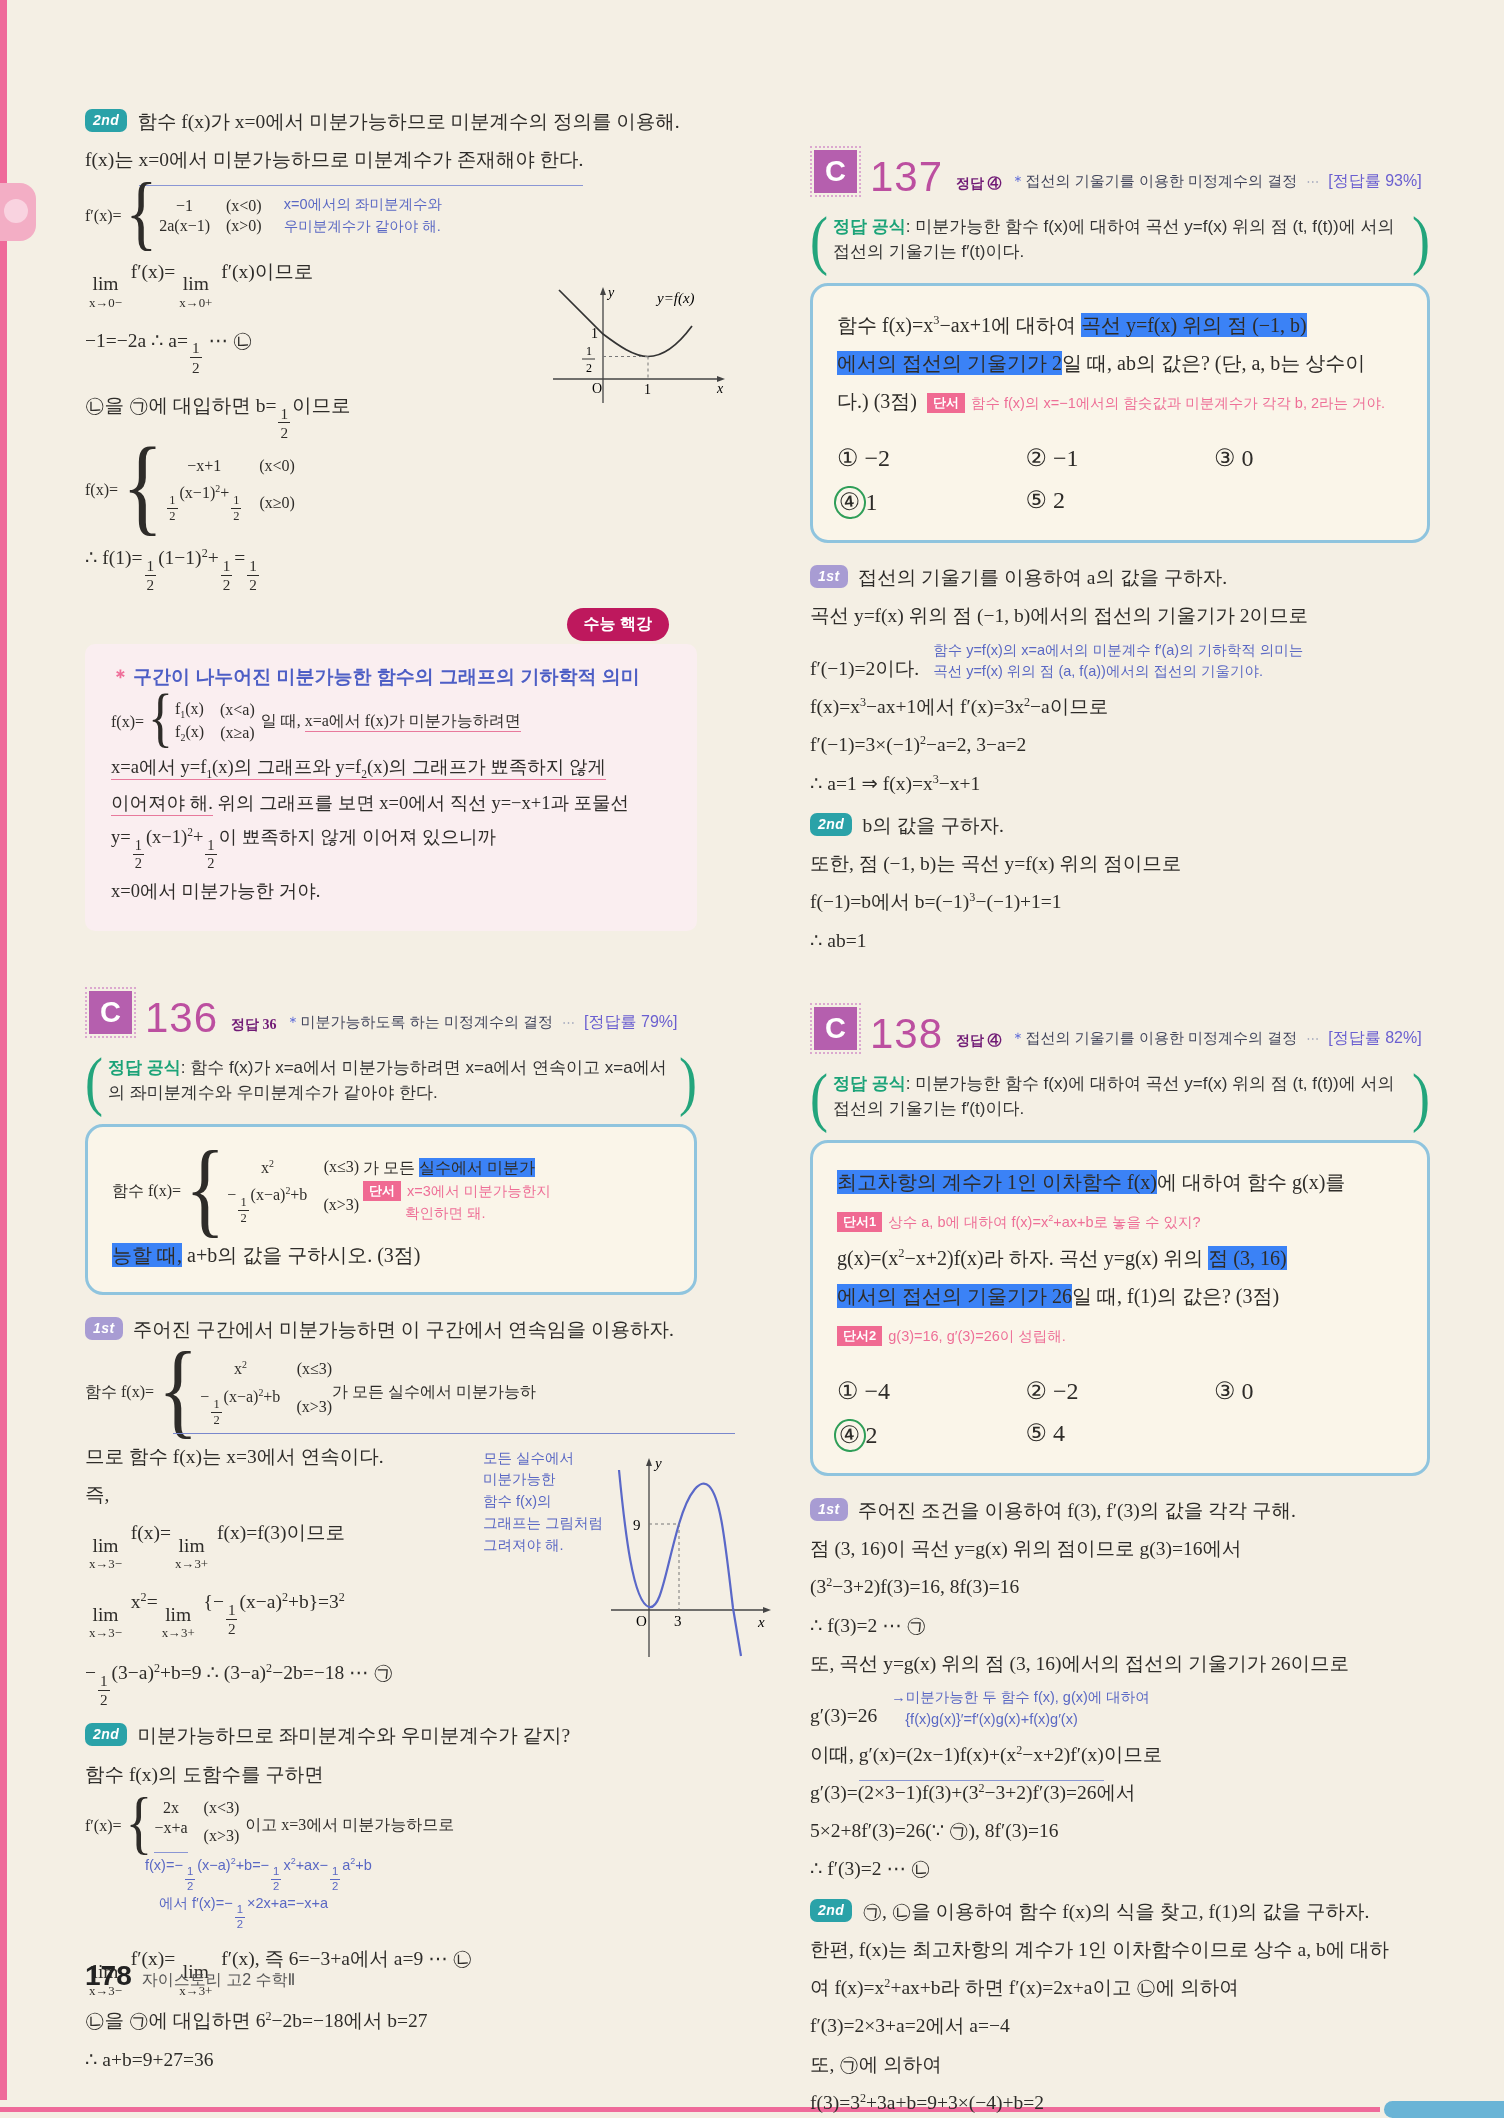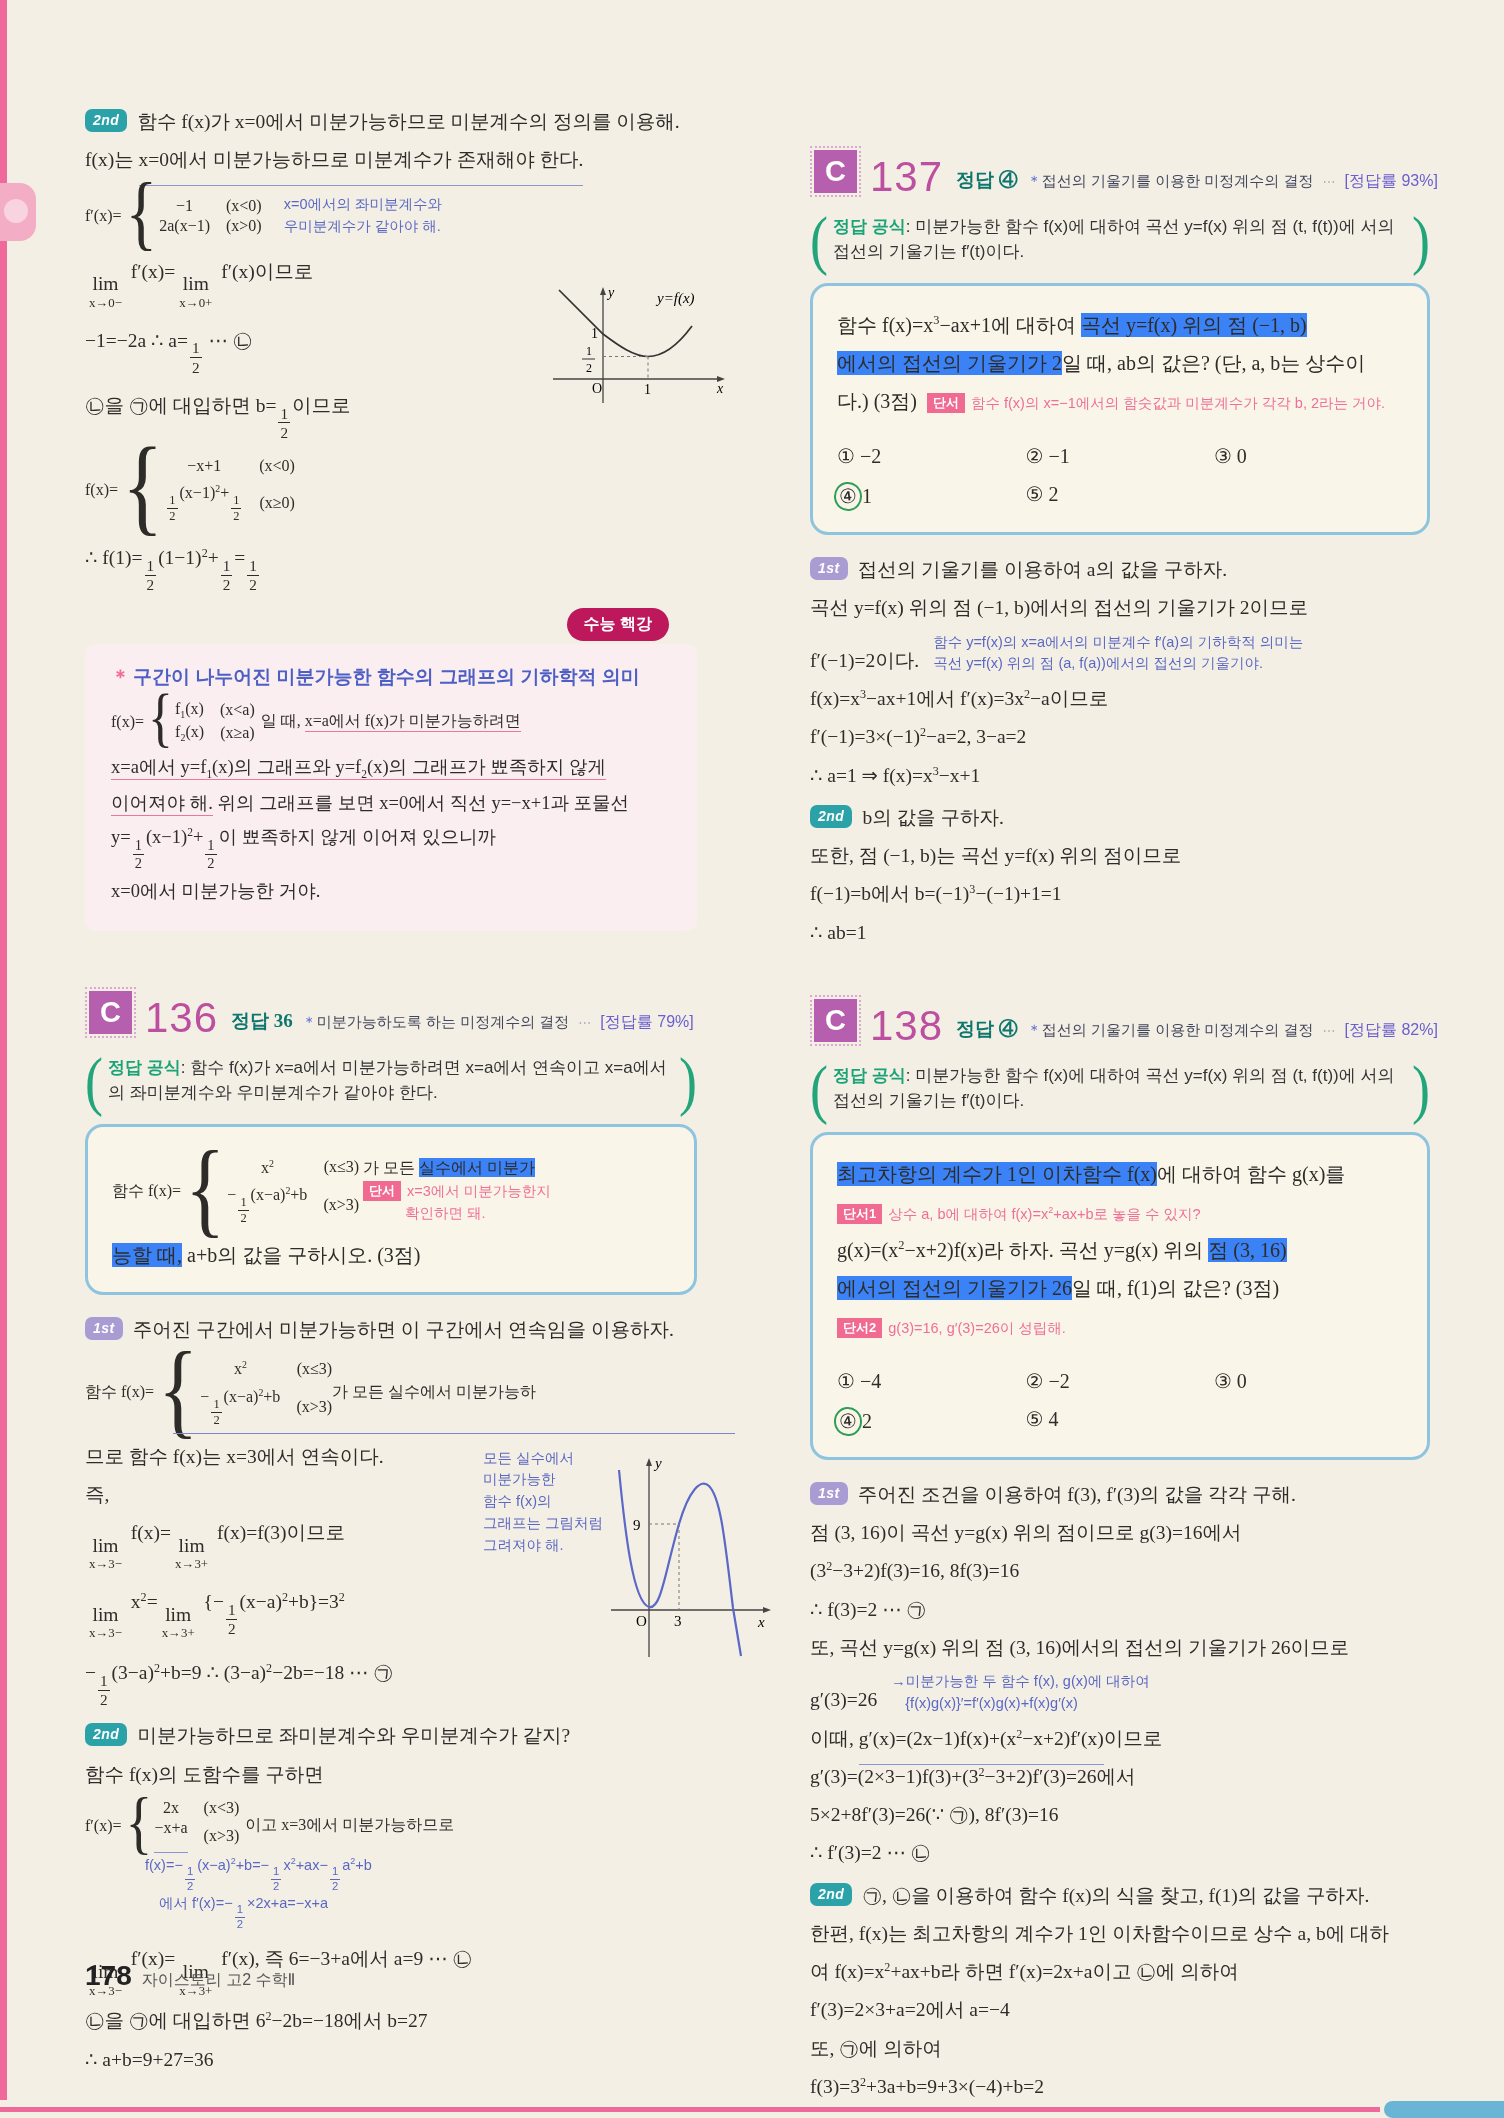--- a/index.html
+++ b/index.html
@@ -46,37 +46,37 @@
   .hak{position:relative;background:#faeef0;border-radius:10px;padding:20px 26px 18px;margin-top:52px}
   .hak-badge{position:absolute;top:-36px;right:28px;background:#be185d;color:#fff;font:bold 16px/1 "Liberation Sans",sans-serif;padding:8px 17px 9px;border-radius:17px}
   .hak-title{font-family:"Liberation Sans",sans-serif;font-weight:bold;font-size:19px;color:#4d5ec5;margin-bottom:4px}
   .hak-title .star{color:#ef6f9a;margin-right:3px}
   .hak .ln{font-size:18.5px;margin:7px 0}
 
   .phead{display:flex;align-items:flex-end;gap:9px;white-space:nowrap}
   .cb-outer{border:2px dotted #dba8cf;padding:2px;display:inline-block;background:transparent}
   .cb{width:43px;height:43px;background:#b55fae;color:#fff;display:flex;align-items:center;justify-content:center;font:bold 29px "Liberation Sans",sans-serif}
   .cnum{color:#bc4fa0;font:42px/0.95 "Liberation Sans",sans-serif;letter-spacing:1px;margin-right:4px}
-  .pans{font-weight:bold;font-size:19px;color:#0f766e;padding-bottom:4px}
+  .pans{font-weight:bold;font-size:14px;color:#701a75;padding-bottom:4px}
   .ptopic{font:15px "Liberation Sans",sans-serif;color:#42465c;padding-bottom:6px}
   .ptopic .star{color:#5a68d8}
   .pdots{color:#9aa0b8;font-size:13px;padding-bottom:7px}
   .prate{font:16px "Liberation Sans",sans-serif;color:#6a5fd0;padding-bottom:5px}
 
   .gform{display:flex;align-items:center;gap:5px;margin:16px 0 8px;font-family:"Liberation Sans",sans-serif;font-size:17px;color:#333;line-height:1.45}
   .gbrace{color:#23a57c;font-size:54px;line-height:1;transform:scaleY(1.2);font-family:"Liberation Serif",serif}
   .gbl::before{content:"("}
   .gbr::before{content:")"}
   .gf-label{color:#1ba378;font-weight:bold}
 
   .pbox{border:3.5px solid #8fc4de;border-radius:18px;background:#faf5e9;padding:16px 24px 14px;margin:16px 0 20px}
   .pbox .ln{font-size:20px;margin:8px 0}
 
   .clue-badge{display:inline-block;background:#f06a92;color:#fff;font:bold 13px/1 "Liberation Sans",sans-serif;padding:3px 6px 4px;border-radius:0;margin-right:6px;vertical-align:1px}
-  .opts{display:flex;flex-wrap:wrap;margin-top:21px;font-size:20px}
+  .opts{display:flex;flex-wrap:wrap;margin-top:21px;font-size:24px}
   .opt{width:33.3%;margin:7px 0}
   .circ{display:inline-block;border:2.5px solid #2f9e58;border-radius:50%;padding:0 3px 1px;margin-left:-3px;transform:rotate(-6deg)}
 
   .uline-wide{position:relative}
   .uline-wide::after{content:"";position:absolute;left:88px;right:-38px;bottom:-2px;border-bottom:1.6px solid #7987cd}
   .gann{position:absolute;left:398px;top:calc(100% + 16px);width:160px}
   .g2abs{position:absolute;left:520px;top:calc(100% + 20px)}
 
   .flexline{display:flex;gap:14px;align-items:flex-end}
   .footer{position:absolute;left:85px;top:1960px;display:flex;align-items:baseline;gap:10px}

